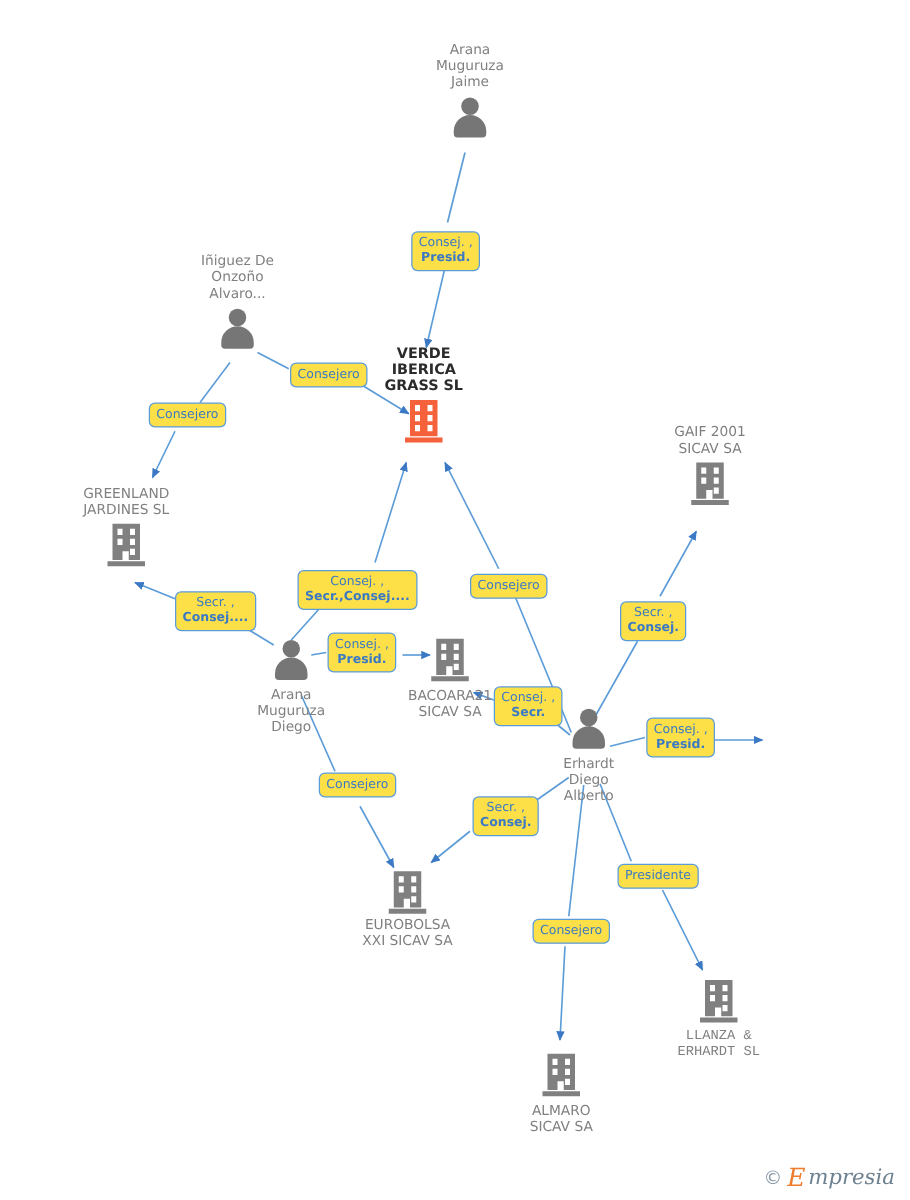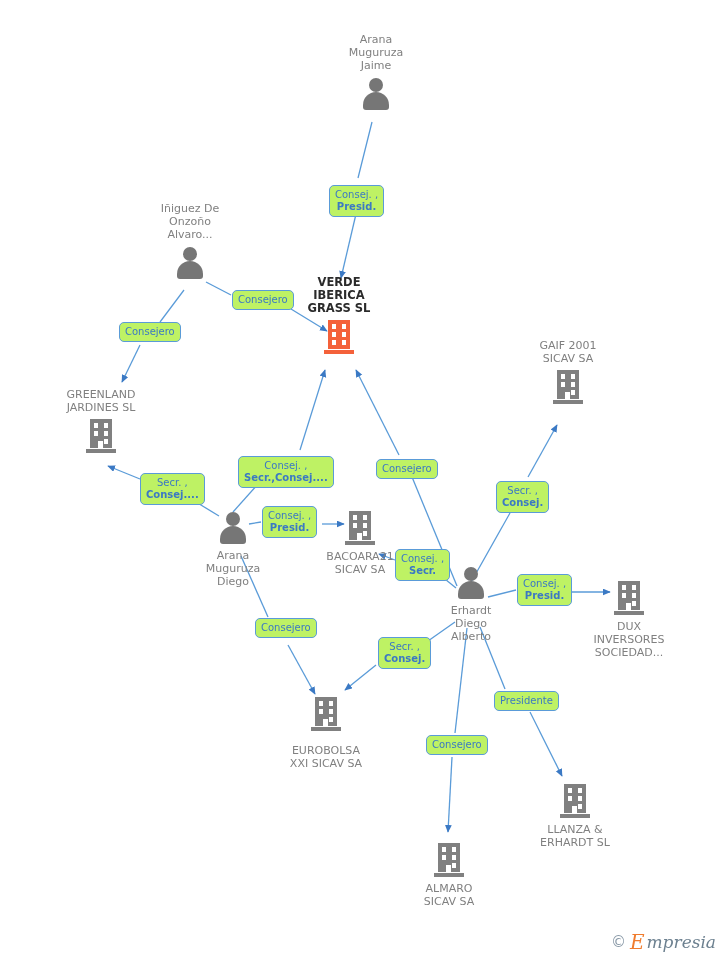--- a/index.html
+++ b/index.html
@@ -37,21 +37,21 @@
   }
   .building .base{
     position:absolute;left:0;bottom:0;width:30px;height:4px;background:#808080;
   }
   .building .win{position:absolute;width:4px;height:5px;background:#ffffff;}
   .building .door{position:absolute;left:12px;bottom:4px;width:5px;height:8px;background:#ffffff;}
   .building.focus .tower,.building.focus .base{background:#f4613a;}
 
   
   .elabel{
-    position:absolute;border:1.3px solid #5a9bd8;border-radius:5px;background:#bef264;
+    position:absolute;border:1.3px solid #5a9bd8;border-radius:5px;background:#fde047;
     color:#3b79c4;font-size:10px;line-height:12px;text-align:center;
     padding:3px 5px;white-space:nowrap;box-sizing:border-box;
   }
   .elabel .l2{display:block;font-weight:bold;}
 
   
   .footer-logo{
     position:absolute;right:12px;bottom:8px;display:flex;align-items:center;gap:4px;
   }
   .footer-logo .cmark{color:#8a9aa8;font-size:15px;line-height:15px;}
@@ -247,73 +247,54 @@
           <div class="body"></div>
         </div>
     </div>
     <div class="caption" style="margin-top:5px;">
       <div>Erhardt</div>
       <div>Diego</div>
       <div>Alberto</div>
     </div>
   </div>
 
-  <div class="node" style="left:571px;top:581px;width:116px;">
-    <div class="icon-wrap">
-      <div class="building">
-        <div class="tower"></div>
-        <div class="win" style="left:8px;top:4px;"></div>
-          <div class="win" style="left:18px;top:4px;"></div>
-        <div class="win" style="left:8px;top:12px;"></div>
-          <div class="win" style="left:18px;top:12px;"></div>
-        <div class="win" style="left:18px;top:20px;"></div>
-        <div class="door"></div>
-        <div class="base"></div>
-      </div>
-    </div>
-    <div class="caption" style="margin-top:5px;">
-      <div>DUX</div>
-      <div>INVERSORES</div>
-      <div>SOCIEDAD...</div>
-    </div>
-  </div>
 
   <div class="node" style="left:271px;top:697px;width:110px;">
     <div class="icon-wrap">
       <div class="building">
         <div class="tower"></div>
         <div class="win" style="left:8px;top:4px;"></div>
           <div class="win" style="left:18px;top:4px;"></div>
         <div class="win" style="left:8px;top:12px;"></div>
           <div class="win" style="left:18px;top:12px;"></div>
         <div class="win" style="left:18px;top:20px;"></div>
         <div class="door"></div>
         <div class="base"></div>
       </div>
     </div>
-    <div class="caption" style="margin-top:13px;">
+    <div class="caption" style="margin-top:2px;">
       <div>EUROBOLSA</div>
       <div>XXI SICAV SA</div>
     </div>
   </div>
 
   <div class="node" style="left:521px;top:784px;width:108px;">
     <div class="icon-wrap">
       <div class="building">
         <div class="tower"></div>
         <div class="win" style="left:8px;top:4px;"></div>
           <div class="win" style="left:18px;top:4px;"></div>
         <div class="win" style="left:8px;top:12px;"></div>
           <div class="win" style="left:18px;top:12px;"></div>
         <div class="win" style="left:18px;top:20px;"></div>
         <div class="door"></div>
         <div class="base"></div>
       </div>
     </div>
-    <div class="caption" style="margin-top:5px;">
+    <div class="caption" style="margin-top:5px;font-family:Liberation Mono, monospace;">
       <div>LLANZA &amp;</div>
       <div>ERHARDT SL</div>
     </div>
   </div>
 
   <div class="node" style="left:396px;top:843px;width:106px;">
     <div class="icon-wrap">
       <div class="building">
         <div class="tower"></div>
         <div class="win" style="left:8px;top:4px;"></div>

